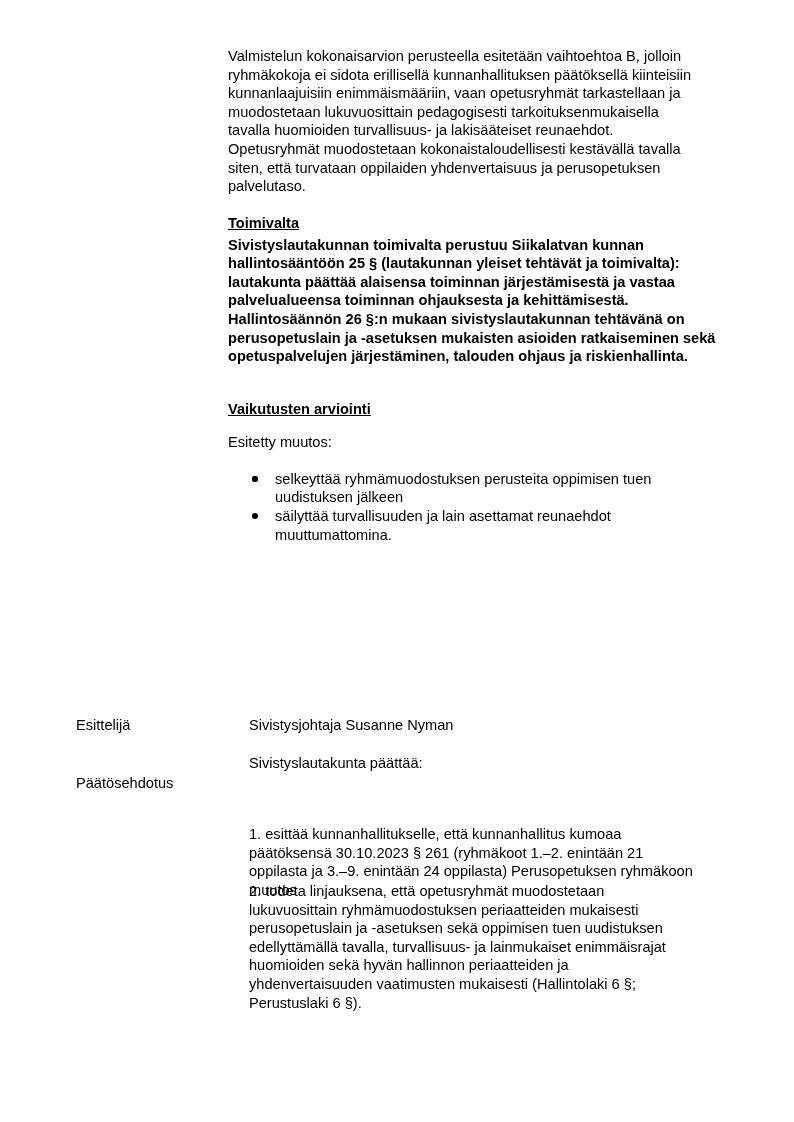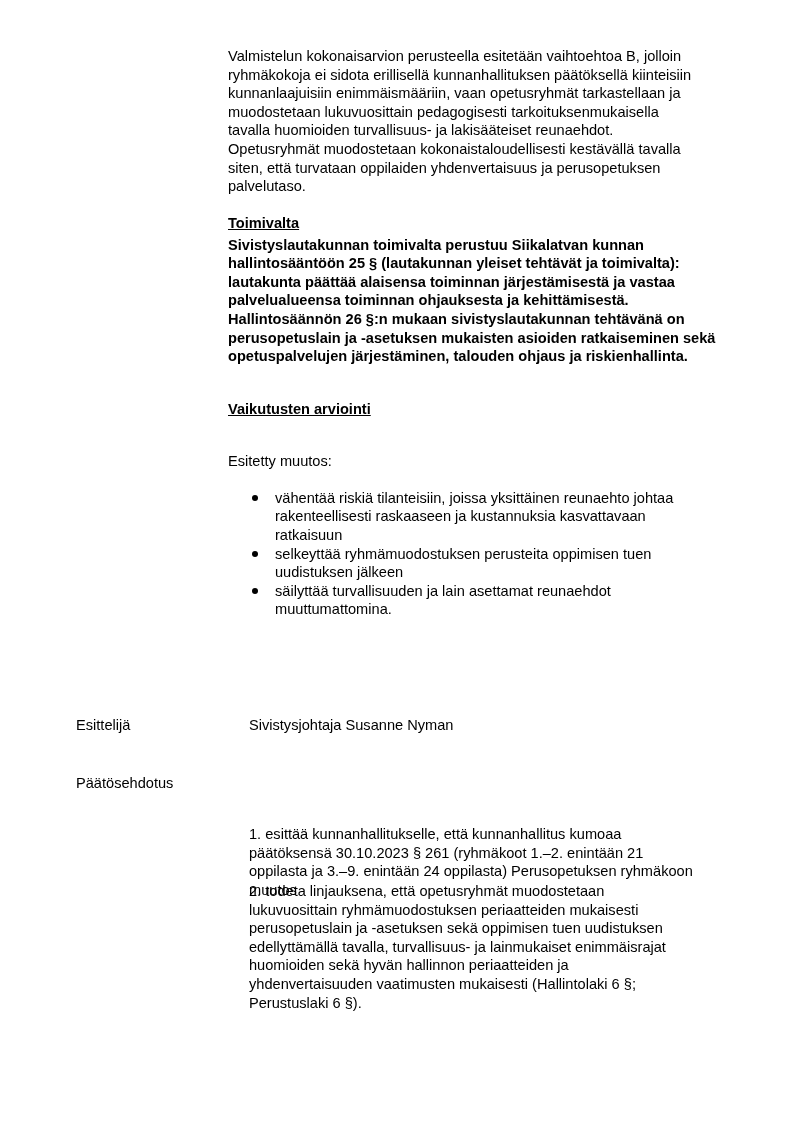--- a/index.html
+++ b/index.html
@@ -38,36 +38,35 @@
 hallintosääntöön 25 § (lautakunnan yleiset tehtävät ja toimivalta):
 lautakunta päättää alaisensa toiminnan järjestämisestä ja vastaa
 palvelualueensa toiminnan ohjauksesta ja kehittämisestä.
 Hallintosäännön 26 §:n mukaan sivistyslautakunnan tehtävänä on
 perusopetuslain ja -asetuksen mukaisten asioiden ratkaiseminen sekä
 opetuspalvelujen järjestäminen, talouden ohjaus ja riskienhallinta.</p>
   </div>
 
   <div class="block" style="top:400px;">
     <p class="h">Vaikutusten arviointi</p>
-    <p class="p" style="margin-top:33px;">Esitetty muutos:</p>
+    <p class="p" style="margin-top:14px;">Esitetty muutos:</p>
     <ul class="bullets" style="margin-top:18.6px;">
-      <li><span class="dot"></span><span>vähentää riskiä tilanteisiin, joissa yksittäinen reunaehto johtaa
-rakenteellisesti raskaaseen ja kustannuksia kasvattavaan
-ratkaisuun</span></li>
+      <li><span class="dot"></span></li>
       <li><span class="dot"></span><span>selkeyttää ryhmämuodostuksen perusteita oppimisen tuen
 uudistuksen jälkeen</span></li>
       <li><span class="dot"></span><span>säilyttää turvallisuuden ja lain asettamat reunaehdot
 muuttumattomina.</span></li>
     </ul>
   </div>
 
   <div class="label" style="top:716px;">Esittelijä</div>
   <div class="right" style="top:716px;">Sivistysjohtaja Susanne Nyman</div>
 
   <div class="label" style="top:754px;margin-top:20px;">Päätösehdotus</div>
+  <div class="right" style="top:754px;">Sivistyslautakunta päättää:</div>
   <div class="right" style="top:825px;">1. esittää kunnanhallitukselle, että kunnanhallitus kumoaa
 päätöksensä 30.10.2023 § 261 (ryhmäkoot 1.–2. enintään 21
 oppilasta ja 3.–9. enintään 24 oppilasta) Perusopetuksen ryhmäkoon
 muutos</div>
   <div class="right" style="top:882px;">2. todeta linjauksena, että opetusryhmät muodostetaan
 lukuvuosittain ryhmämuodostuksen periaatteiden mukaisesti
 perusopetuslain ja -asetuksen sekä oppimisen tuen uudistuksen
 edellyttämällä tavalla, turvallisuus- ja lainmukaiset enimmäisrajat
 huomioiden sekä hyvän hallinnon periaatteiden ja
 yhdenvertaisuuden vaatimusten mukaisesti (Hallintolaki 6 §;

